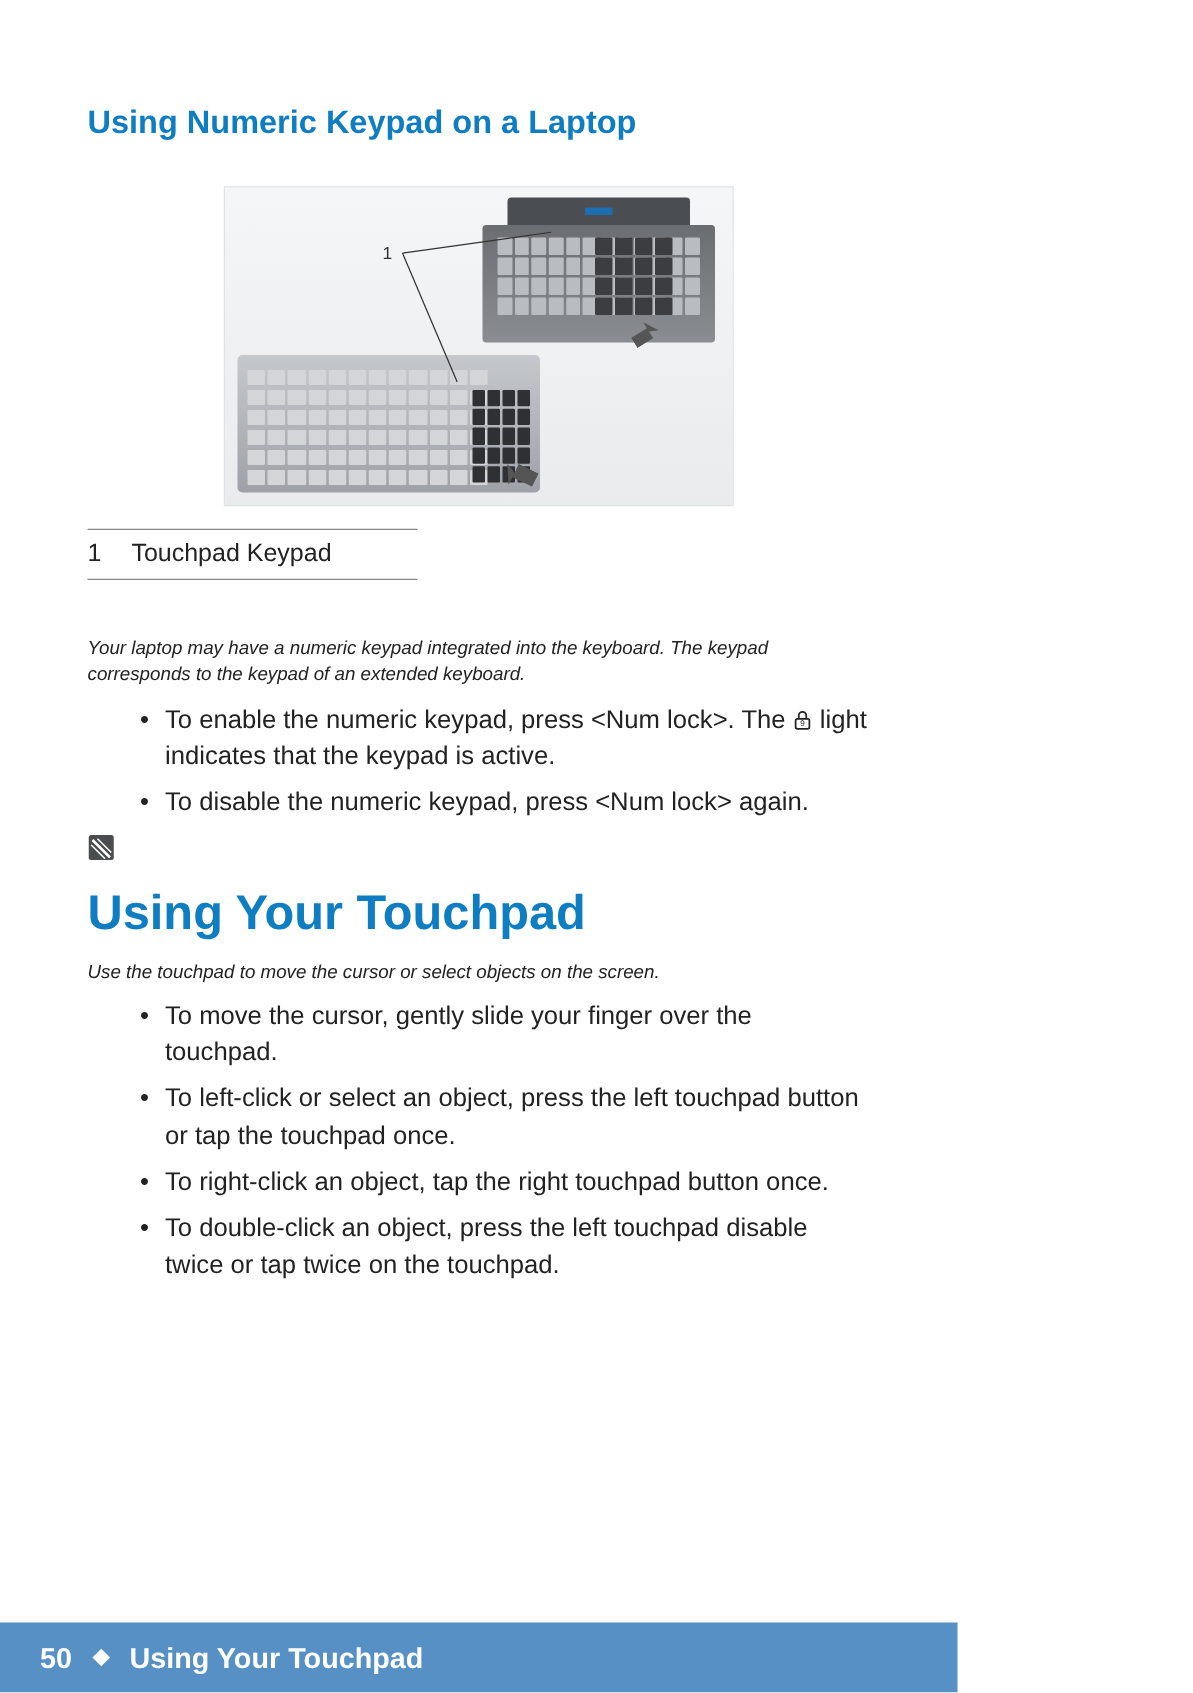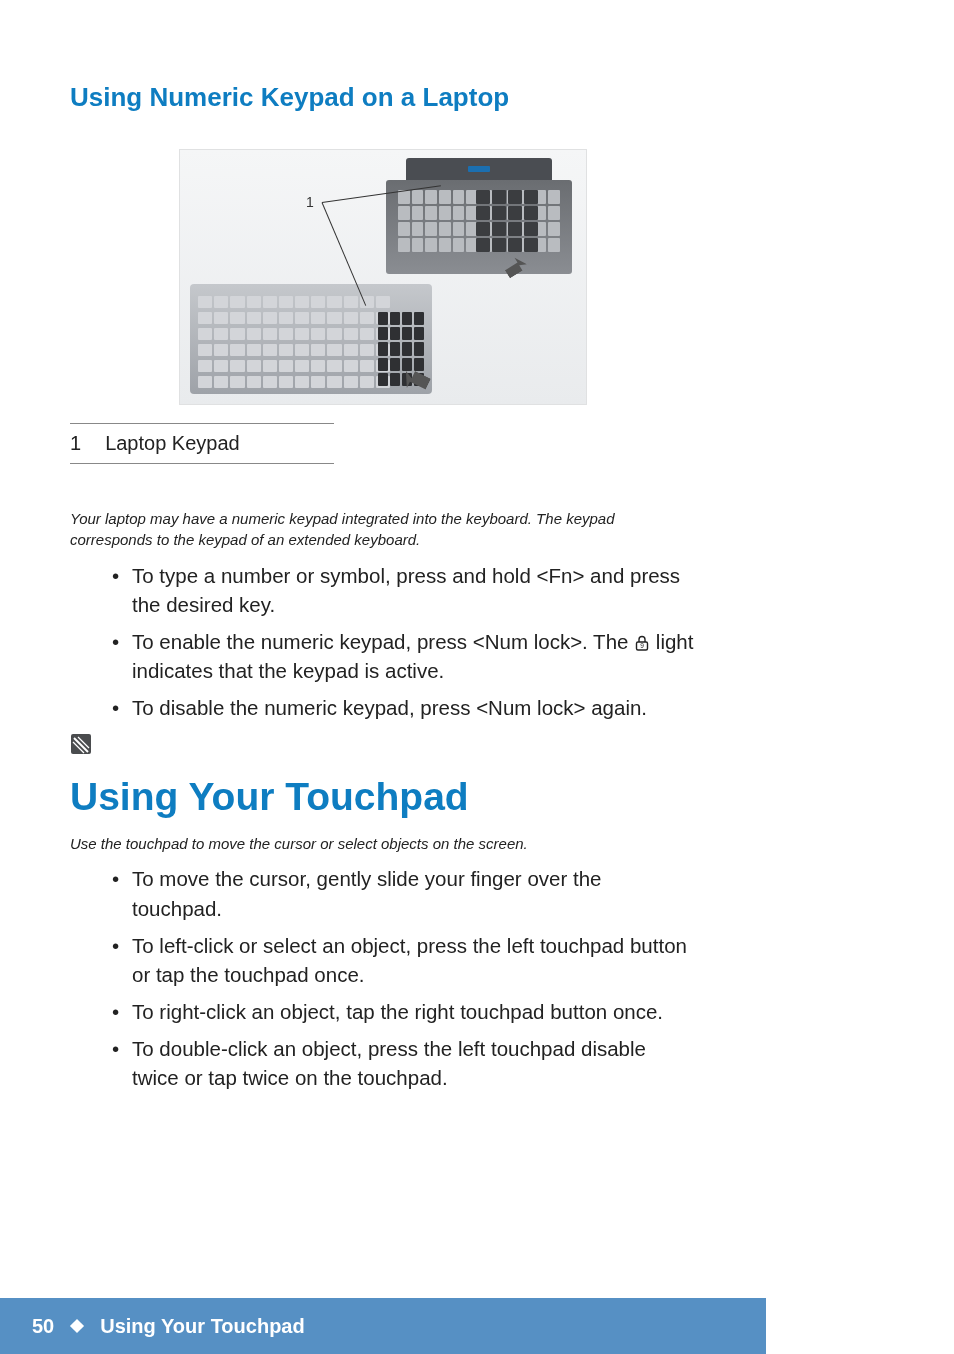--- a/index.html
+++ b/index.html
@@ -41,21 +41,21 @@
 
   .note-row { display:flex; align-items:flex-start; gap:10px; margin-bottom: 20px; }
   .note-icon { width:22px; height:22px; flex:0 0 22px; margin-top:3px; }
   .note-text { font-size: 20.5px; line-height: 1.42; }
   .bold { font-weight:700; }
 
   .h1 { color:#0e7dc1; font-size: 39px; font-weight:700; margin: 6px 0 14px 0; }
 
   .lock-icon { display:inline-block; width:16px; height:16px; vertical-align: -2px; }
 
-  .footer { position:absolute; left:0; bottom:0; width:100%; height:56px; background:#5690c4; color:#fff; display:flex; align-items:center; padding:0 32px; font-size:20px; }
+  .footer { position:absolute; left:0; bottom:0; width:100%; height:56px; background:#5690c4; color:#fff; display:flex; align-items:center; padding:0 32px; font-size:23px; }
   .footer .pageno { font-weight:700; margin-right:18px; }
   .footer .diamond { width:10px; height:10px; background:#fff; transform:rotate(45deg); margin-right:18px; }
   .footer .chapter { font-weight:700; }
 </style>
 </head>
 <body>
 
 <div class="page">
 
   <h2 class="h2">Using Numeric Keypad on a Laptop</h2>
@@ -250,27 +250,26 @@
         </div>
       <div class="arrow-desktop"></div>
     </div>
     <div class="callout-1">1</div>
     <div class="callout-line-up"></div>
     <div class="callout-line-down"></div>
   </div>
 
   <div class="legend">
     <span>1</span>
-    <span>Laptop Keypad</span>
+    <span>Touchpad Keypad</span>
   </div>
 
   <p class="para">Your laptop may have a numeric keypad integrated into the keyboard. The keypad corresponds to the keypad of an extended keyboard.</p>
 
   <ul class="bullets">
-    <li>To type a number or symbol, press and hold &lt;Fn&gt; and press the desired key.</li>
     <li>
       <span>To enable the numeric keypad, press &lt;Num lock&gt;. The </span><svg class="lock-icon" viewBox="0 0 16 16">
           <rect x="2.5" y="7" width="11" height="8" rx="1.5" fill="none" stroke="#222" stroke-width="1.4"></rect>
           <path d="M5 7 V4.5 a3 3 0 0 1 6 0 V7" fill="none" stroke="#222" stroke-width="1.4"></path>
           <text x="8" y="13.2" text-anchor="middle" font-size="6.5" font-family="Arial" fill="#222">9</text>
         </svg><span> light indicates that the keypad is active.</span>
     </li>
     <li>To disable the numeric keypad, press &lt;Num lock&gt; again.</li>
   </ul>
 

